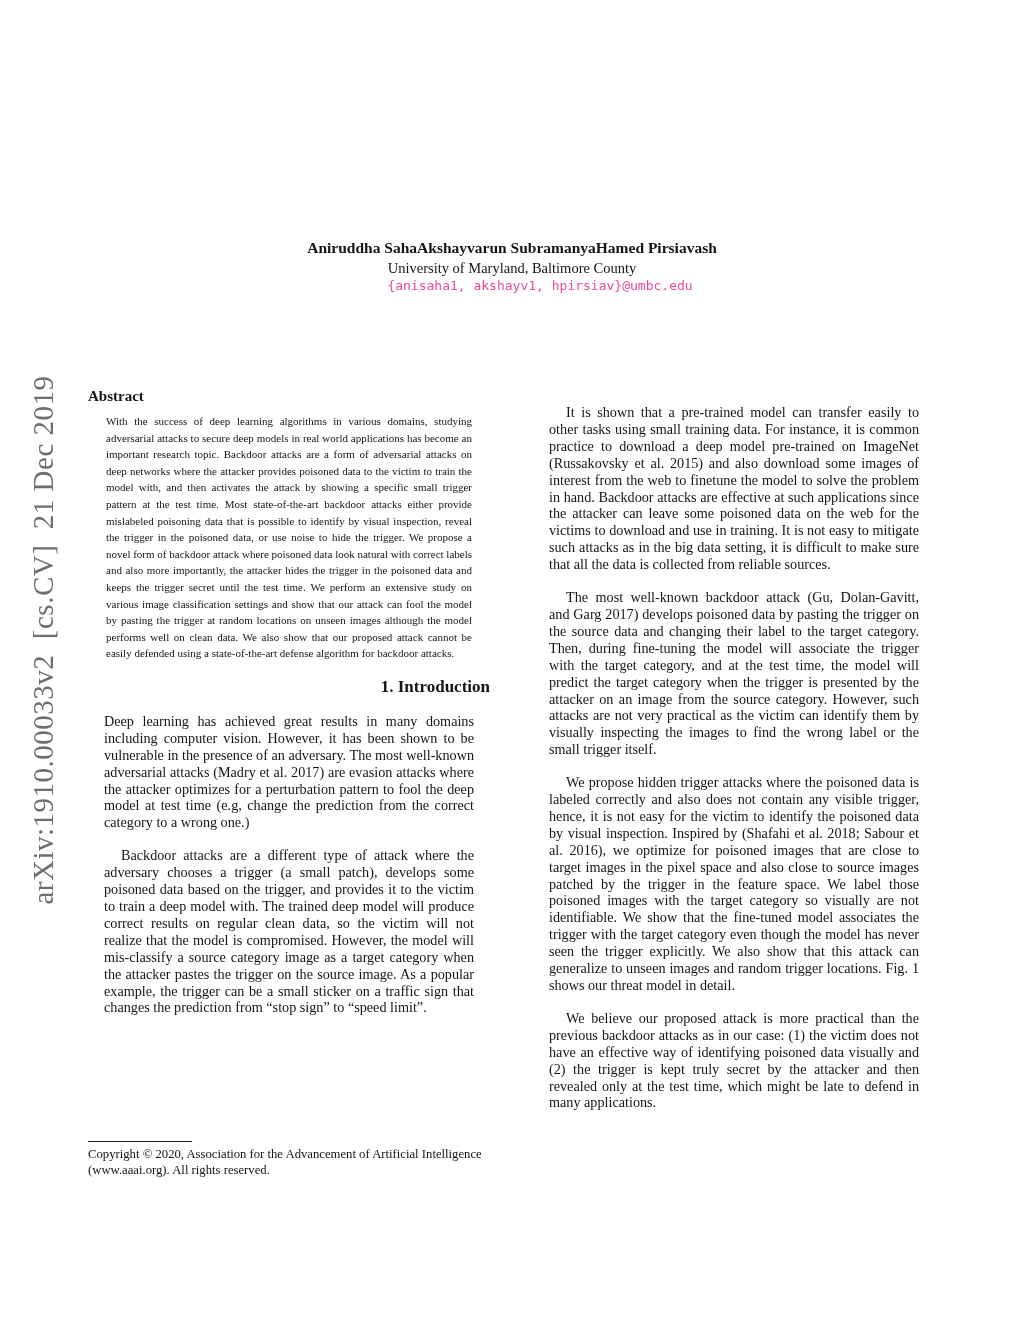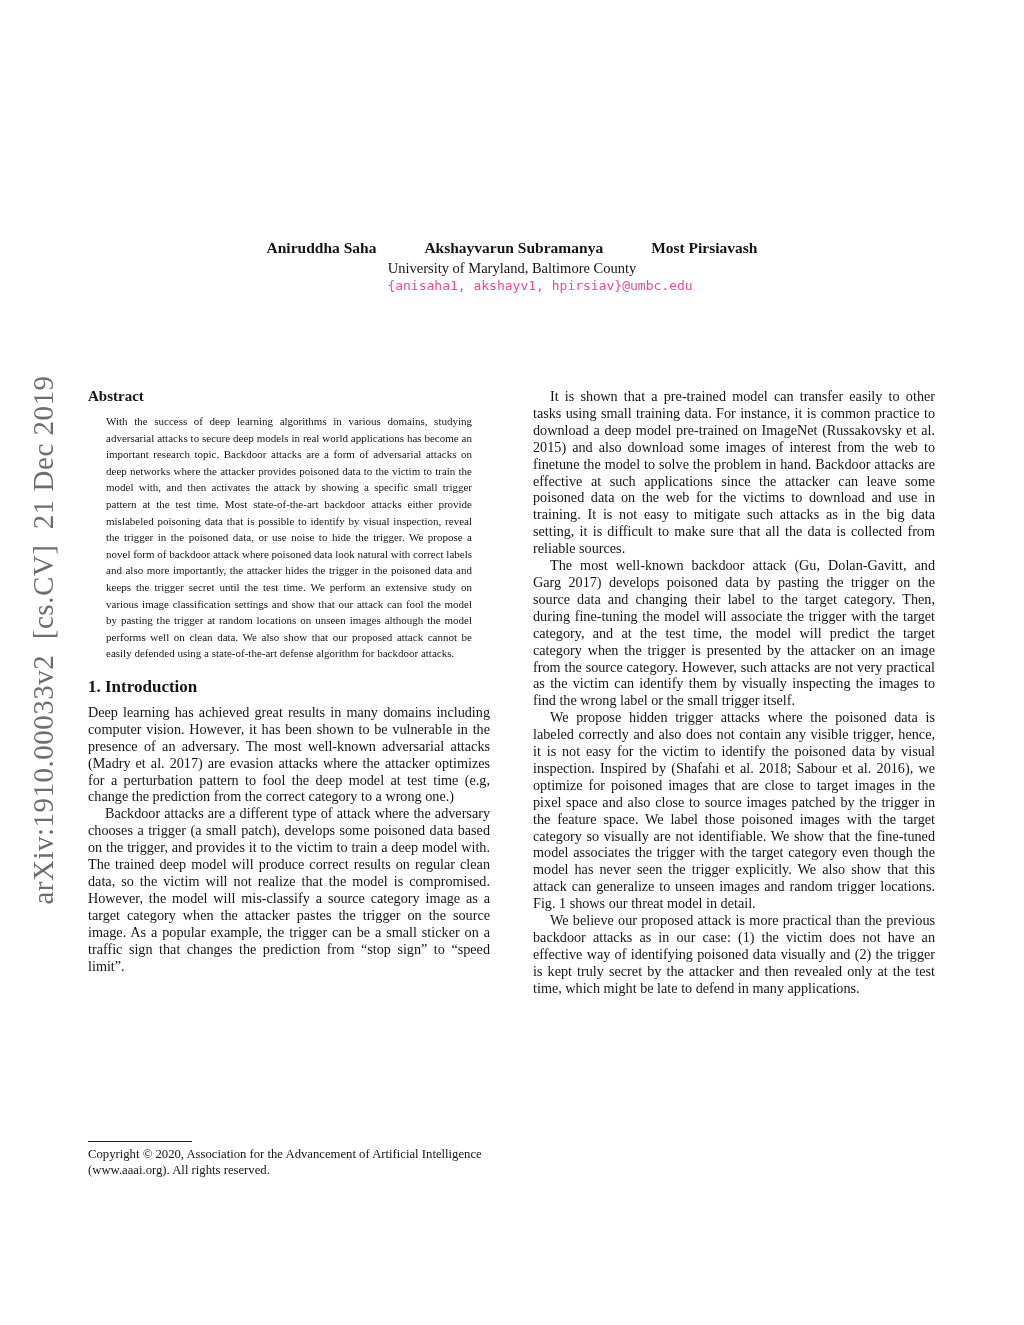--- a/index.html
+++ b/index.html
@@ -35,21 +35,20 @@
     font-size: 22px;
     font-weight: bold;
   }
   .authors-row {
     position: absolute;
     top: 239px;
     left: 0;
     width: 100%;
     display: flex;
     justify-content: center;
-    gap: 48px;
     font-size: 15.5px;
     font-weight: bold;
   }
   .affiliation {
     position: absolute;
     top: 260px;
     left: 0;
     width: 100%;
     text-align: center;
     font-size: 14.5px;
@@ -83,27 +82,27 @@
     font-size: 15px;
     margin: 0 0 8px 0;
   }
   .abstract-body {
     margin: 0 18px;
     font-size: 11px;
     line-height: 16.6px;
     text-align: justify;
   }
   .section-heading {
-    text-align: left;
+    text-align: right;
     font-weight: bold;
     font-size: 17px;
     margin: 15px 0 7px 0;
   }
   p.body {
-    margin: 0;
+    margin: 16px;
     font-size: 14.2px;
     line-height: 16.9px;
     text-align: justify;
   }
   p.indent {
     text-indent: 17px;
   }
   .footnote-rule {
     position: absolute;
     left: 88px;
@@ -126,21 +125,21 @@
 <body>
 
 <div class="page">
 
   <div class="watermark">arXiv:1910.00033v2  [cs.CV]  21 Dec 2019</div>
 
 
   <div class="authors-row">
     <span>Aniruddha Saha</span>
     <span>Akshayvarun Subramanya</span>
-    <span>Most Pirsiavash</span>
+    <span>Hamed Pirsiavash</span>
   </div>
 
   <div class="affiliation">University of Maryland, Baltimore County</div>
 
   <div class="emails">{anisaha1, akshayv1, hpirsiav}@umbc.edu</div>
 
   <div class="col-left">
     <div class="abstract-heading">Abstract</div>
     <div class="abstract-body">With the success of deep learning algorithms in various domains, studying adversarial attacks to secure deep models in real world applications has become an important research topic. Backdoor attacks are a form of adversarial attacks on deep networks where the attacker provides poisoned data to the victim to train the model with, and then activates the attack by showing a specific small trigger pattern at the test time. Most state-of-the-art backdoor attacks either provide mislabeled poisoning data that is possible to identify by visual inspection, reveal the trigger in the poisoned data, or use noise to hide the trigger. We propose a novel form of backdoor attack where poisoned data look natural with correct labels and also more importantly, the attacker hides the trigger in the poisoned data and keeps the trigger secret until the test time. We perform an extensive study on various image classification settings and show that our attack can fool the model by pasting the trigger at random locations on unseen images although the model performs well on clean data. We also show that our proposed attack cannot be easily defended using a state-of-the-art defense algorithm for backdoor attacks.</div>
 

